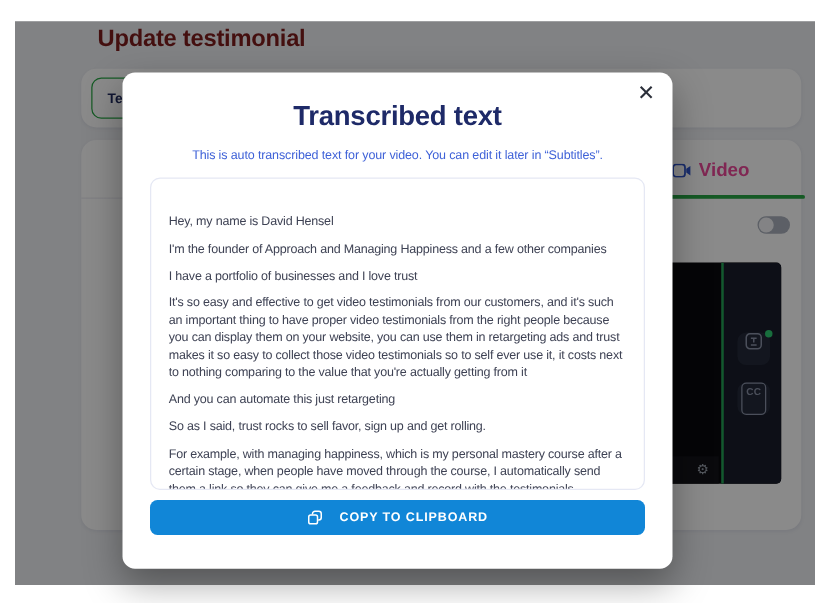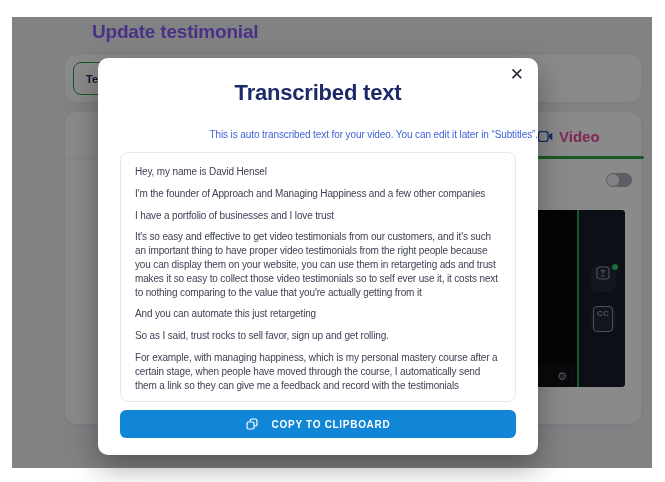--- a/index.html
+++ b/index.html
@@ -2,21 +2,21 @@
 <html><head>
 <meta charset="utf-8">
 <style>
   html,body{margin:0;padding:0;width:665px;height:482px;background:#ffffff;overflow:hidden;
     font-family:"Liberation Sans",sans-serif;-webkit-font-smoothing:antialiased;}
   *{box-sizing:border-box;}
 
   
   .app{position:absolute;left:12px;top:17px;width:640px;height:451px;background:#eef0f4;overflow:hidden;}
 
-  .page-title{position:absolute;left:80px;top:4px;font-size:19px;font-weight:bold;color:#8b5cf6;letter-spacing:-0.2px;}
+  .page-title{position:absolute;left:66px;top:4px;font-size:19px;font-weight:bold;color:#7f1d1d;letter-spacing:-0.2px;}
 
   .card{position:absolute;background:#ffffff;border-radius:12px;box-shadow:0 1px 3px rgba(30,40,90,0.06);}
   .card-a{left:53px;top:38px;width:576px;height:47px;}
   .card-b{left:53px;top:95px;width:576px;height:312px;}
 
   .type-btn{position:absolute;left:8px;top:7px;width:72px;height:33px;border:1.5px solid #28a745;border-radius:8px;
     background:#fff;color:#1e2a5e;font-size:11px;font-weight:bold;text-align:left;padding:0 0 0 12px;
     font-family:"Liberation Sans",sans-serif;}
 
   .tab-row{position:absolute;left:0;top:0;width:100%;height:47px;border-bottom:1px solid #ebedf2;}
@@ -40,22 +40,22 @@
 
   
   .overlay{position:absolute;left:0;top:0;width:100%;height:100%;background:rgba(0,0,0,0.46);z-index:2;}
 
   
   .modal{position:absolute;left:98px;top:58px;width:440px;height:397px;background:#ffffff;border-radius:10px;
     box-shadow:0 12px 30px rgba(0,0,0,0.35);z-index:3;}
   .modal-close{position:absolute;right:10px;top:4px;background:none;border:none;font-size:17px;color:#2b2f3a;
     padding:4px;line-height:1;cursor:pointer;font-family:"Liberation Sans",sans-serif;}
   .modal-title{margin-top:22px;text-align:center;font-size:22px;font-weight:bold;color:#1e2a68;letter-spacing:-0.2px;}
-  .modal-subtitle{margin-top:23px;text-align:right;font-size:10px;color:#3f62d8;letter-spacing:-0.1px;}
-  .transcript-box{margin:12px 22px 0;height:250px;border:1px solid #e5e8f4;border-radius:8px;padding:12px 14px;
+  .modal-subtitle{margin-top:13px;text-align:center;font-size:10px;color:#3f62d8;letter-spacing:-0.1px;}
+  .transcript-box{margin:12px 22px 0;height:250px;border:1px solid #e5e8f4;border-radius:8px;padding:28px 14px;
     overflow:hidden;}
   .transcript-box p{margin:0 0 8px;font-size:10px;line-height:1.38;color:#3e4254;letter-spacing:-0.15px;}
   .copy-btn{display:flex;align-items:center;justify-content:center;gap:14px;margin:8px 22px 0;height:28px;width:396px;
     background:#1186d7;border:none;border-radius:6px;color:#ffffff;font-size:10px;font-weight:bold;
     letter-spacing:0.7px;font-family:"Liberation Sans",sans-serif;cursor:pointer;}
 </style>
 </head>
 <body>
 
 <div class="app">

